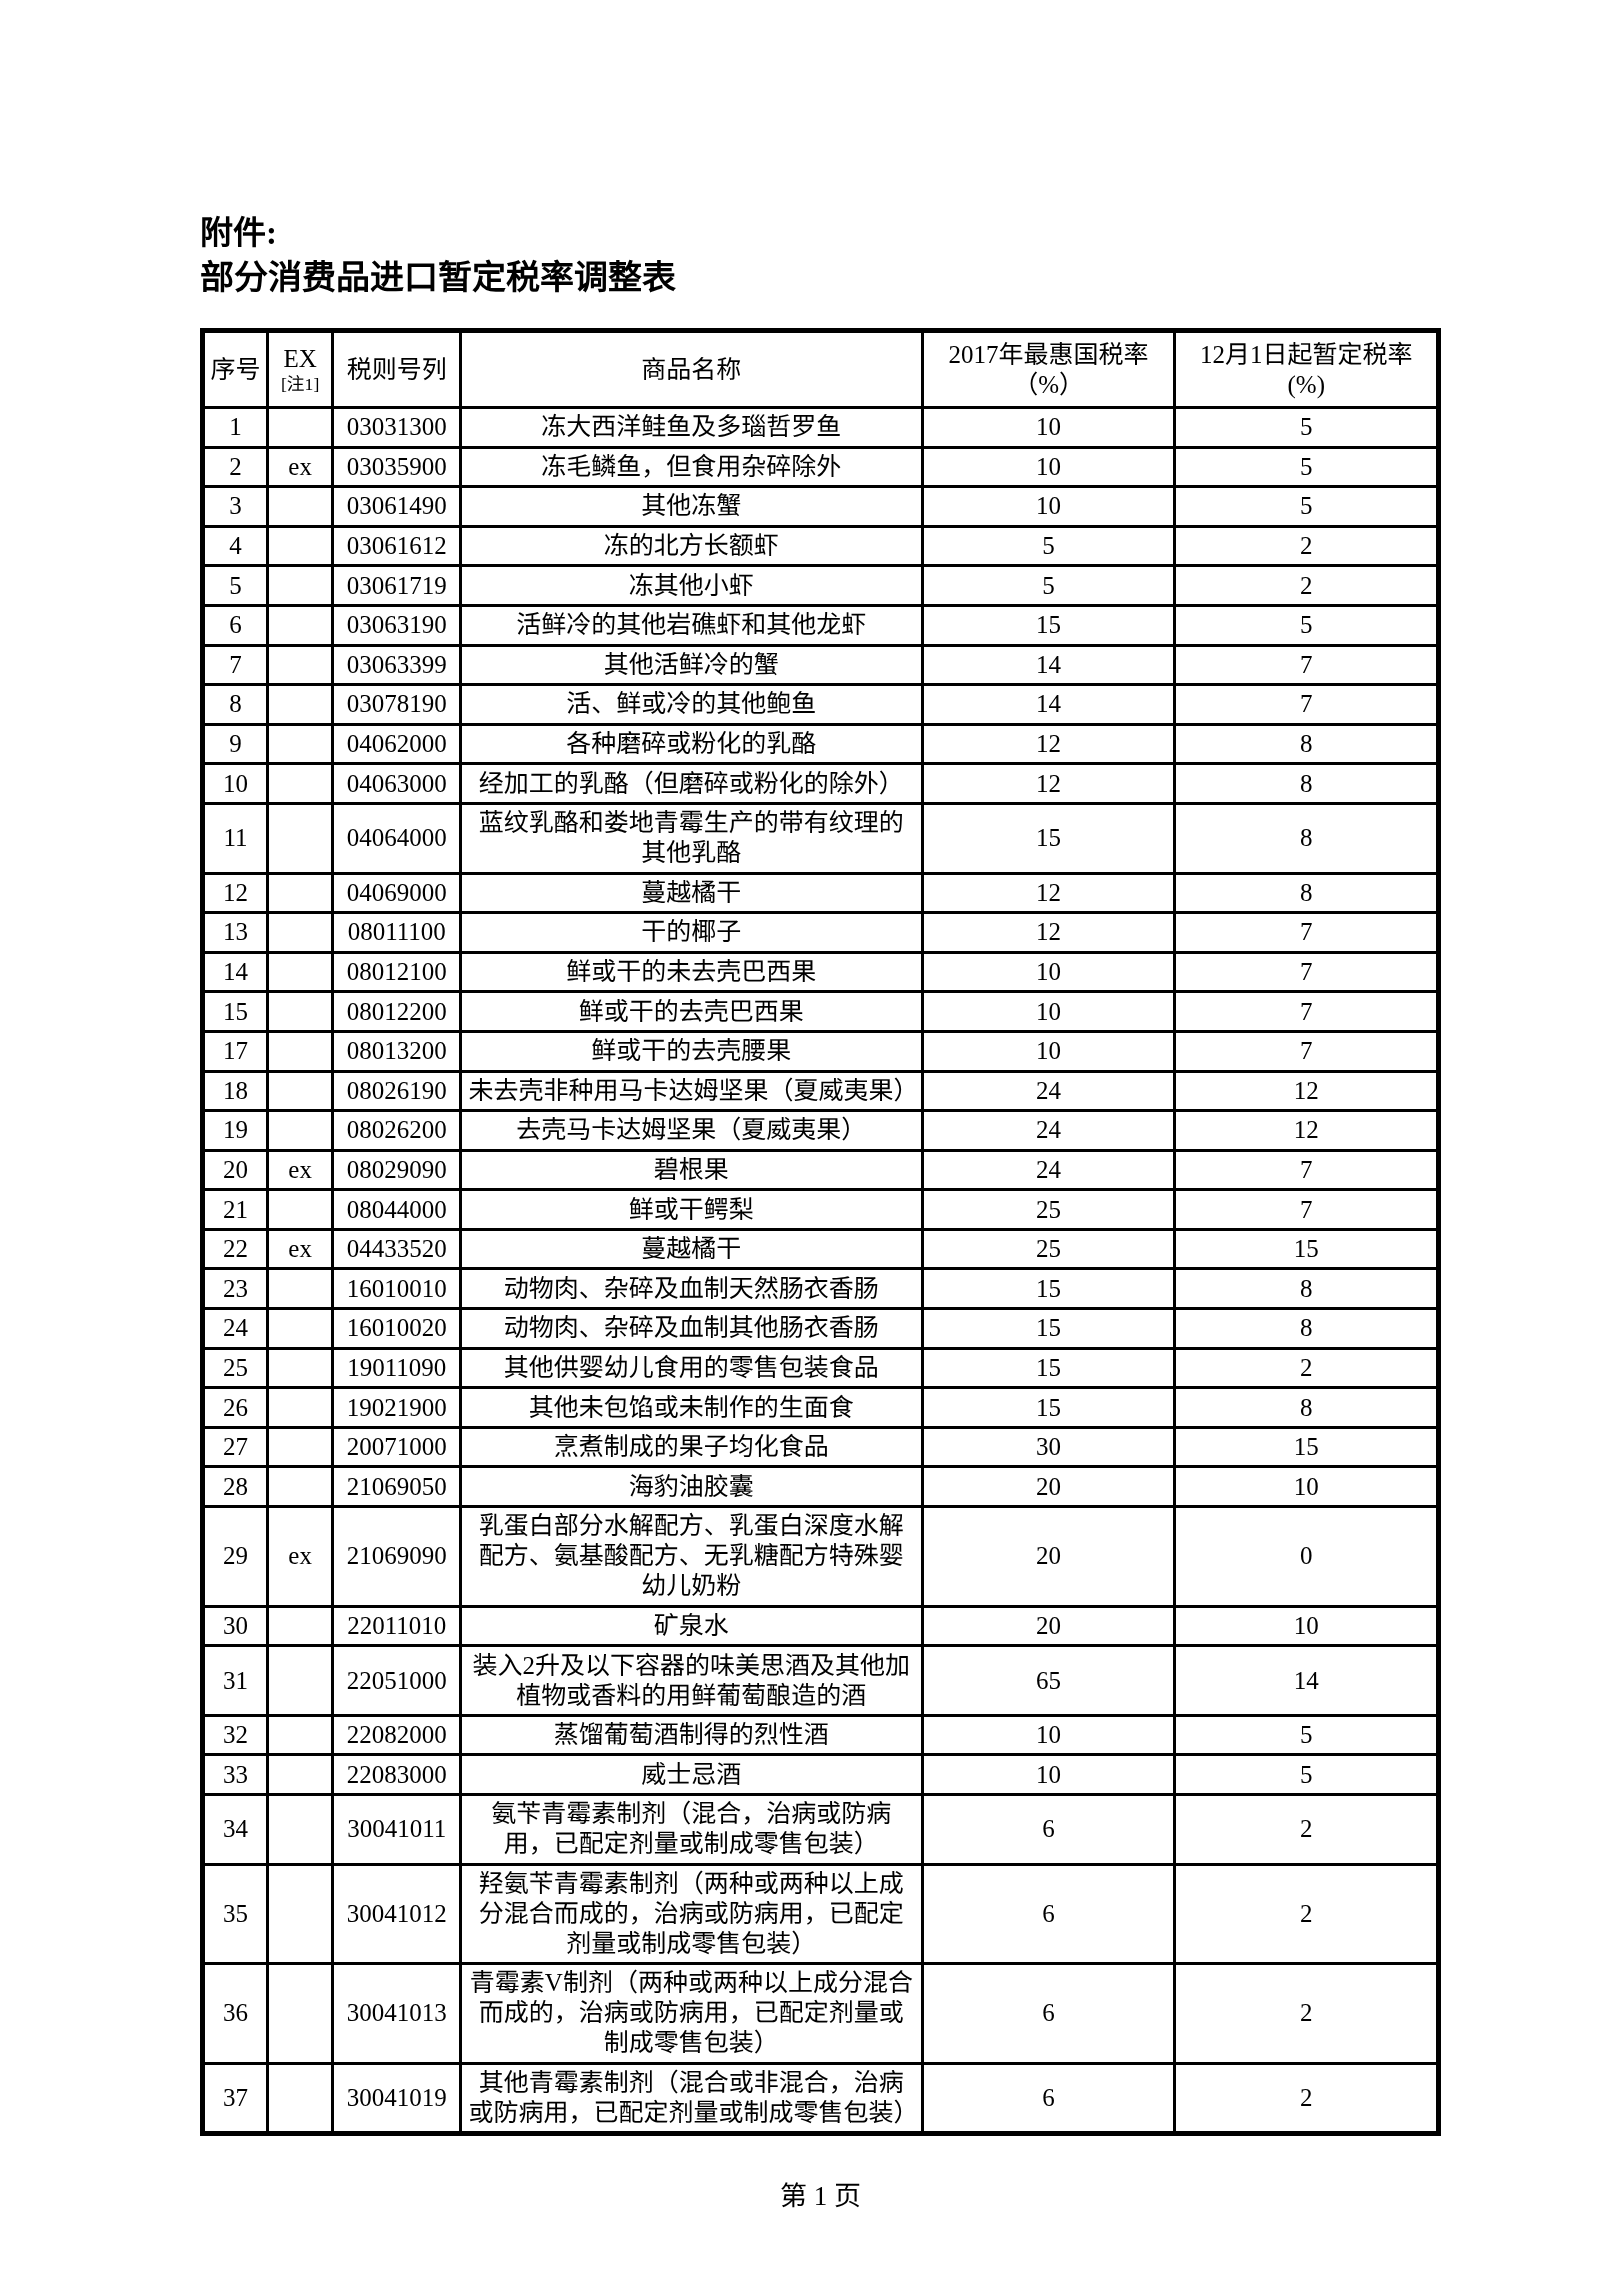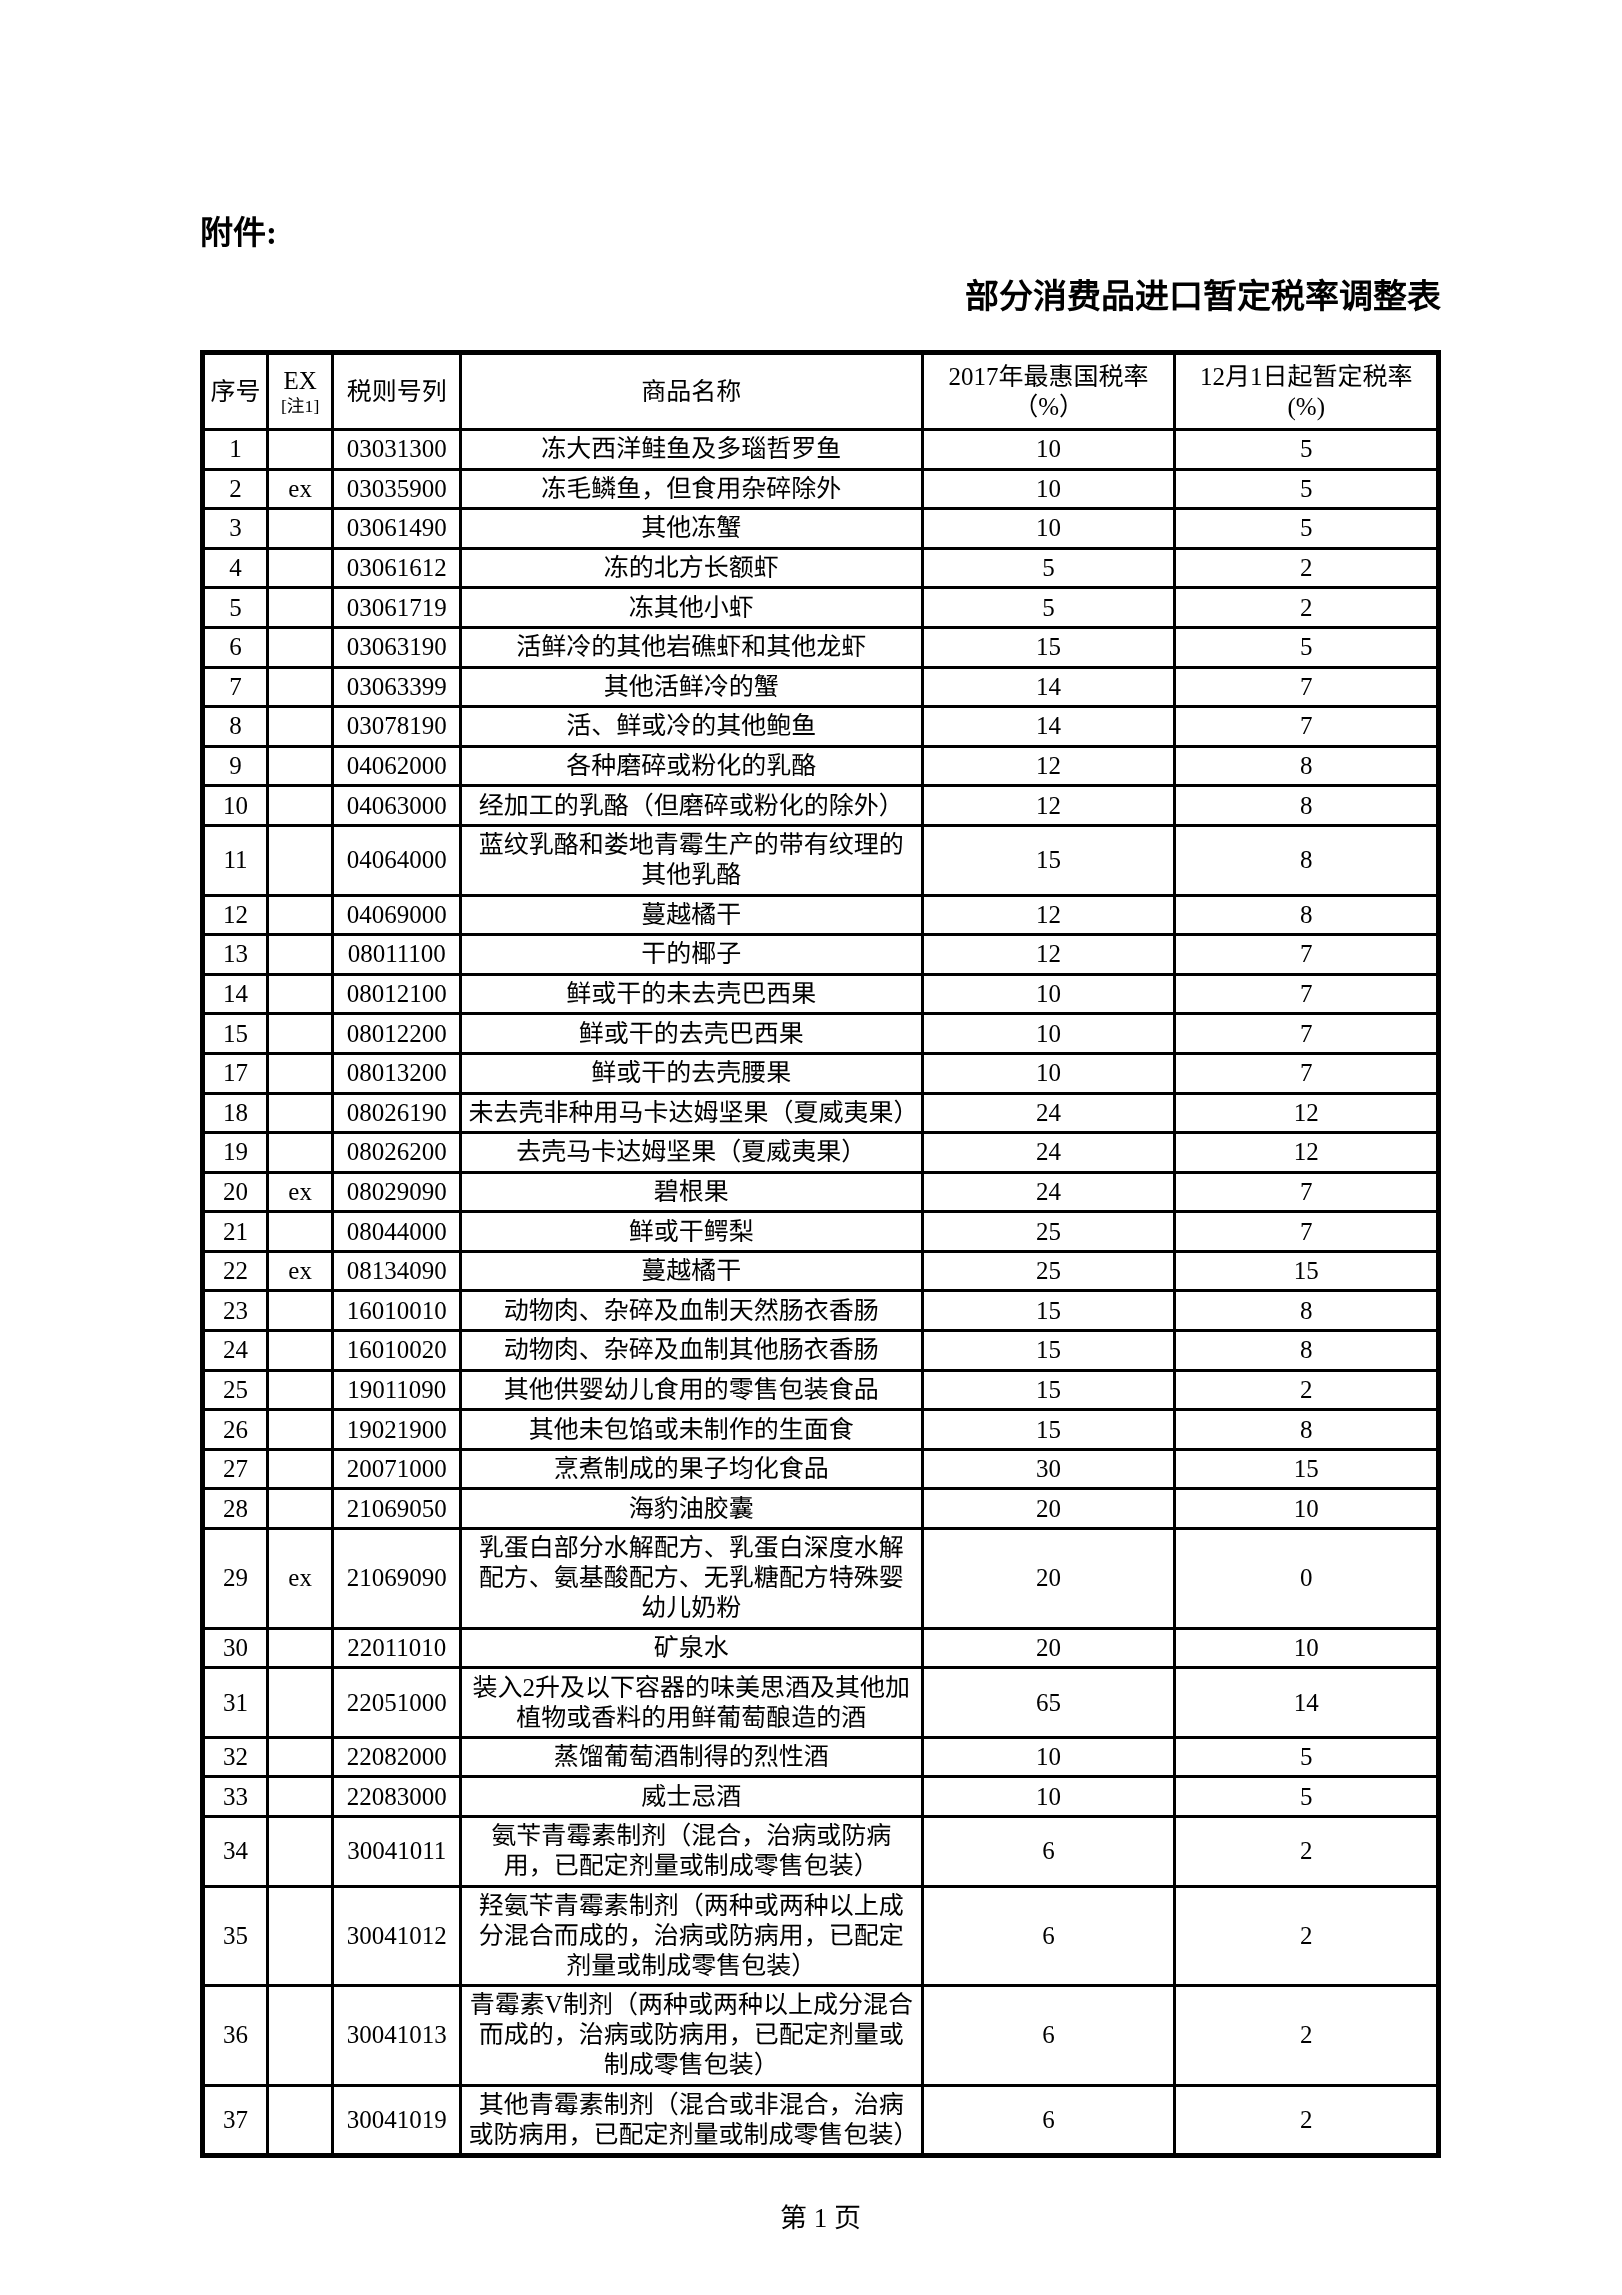--- a/index.html
+++ b/index.html
@@ -20,26 +20,26 @@
     padding: 190px 182px 0 200px;
   }
   .attachment {
     font-family: Liberation Serif, serif;
     font-weight: bold;
     font-size: 33px;
     line-height: 37px;
     margin-top: 25px;
   }
   .doc-title {
-    font-family: Liberation Mono, monospace;
+    font-family: Liberation Sans, sans-serif;
     font-weight: bold;
     font-size: 34px;
     line-height: 39px;
-    text-align: right;
-    margin-top: 28px;
+    text-align: left;
+    margin-top: 6px;
   }
   table.tariff {
     margin-top: 31px;
     width: 100%;
     border-collapse: collapse;
     table-layout: fixed;
     border: 5.2px solid #000;
   }
   table.tariff th,
   table.tariff td {
@@ -278,21 +278,21 @@
           <td>21</td>
           <td></td>
           <td>08044000</td>
           <td class="name">鲜或干鳄梨</td>
           <td>25</td>
           <td>7</td>
         </tr>
         <tr>
           <td>22</td>
           <td>ex</td>
-          <td>08134090</td>
+          <td>04433520</td>
           <td class="name">蔓越橘干</td>
           <td>25</td>
           <td>15</td>
         </tr>
         <tr>
           <td>23</td>
           <td></td>
           <td>16010010</td>
           <td class="name">动物肉、杂碎及血制天然肠衣香肠</td>
           <td>15</td>

